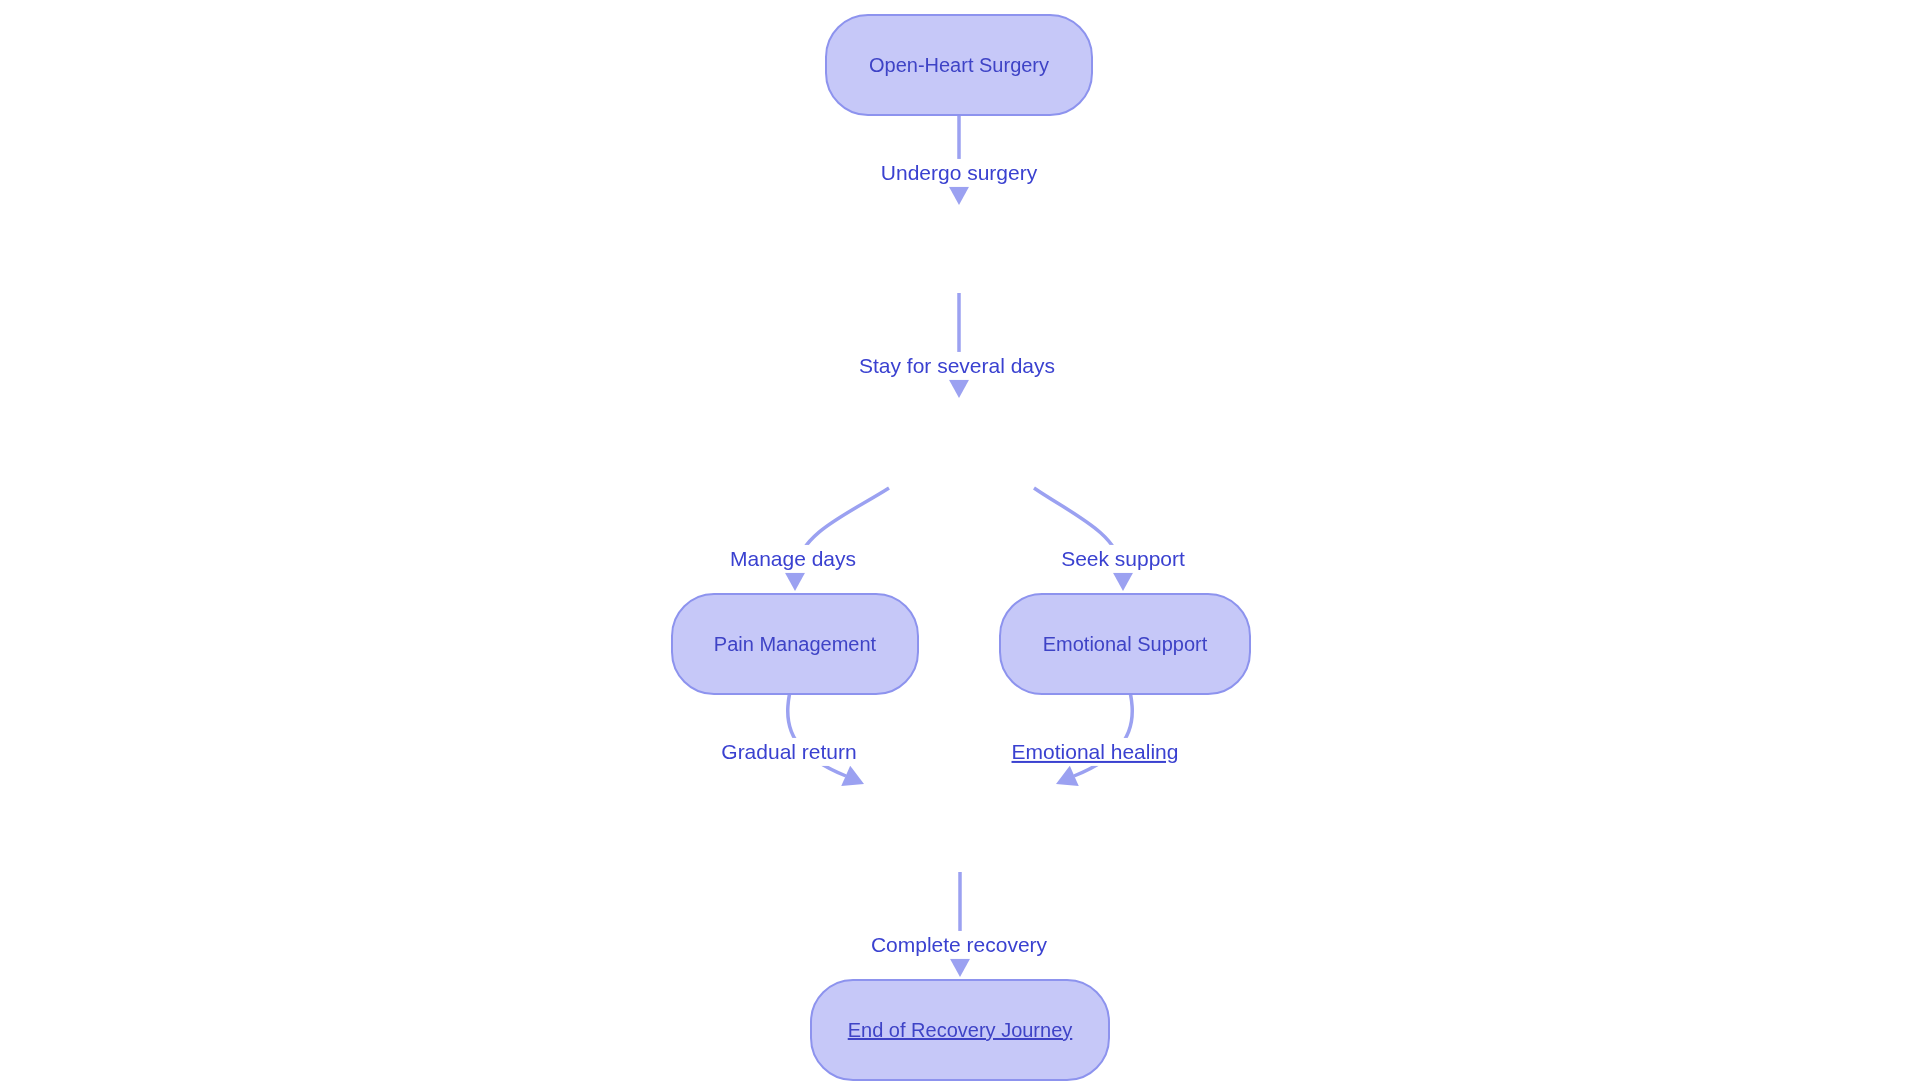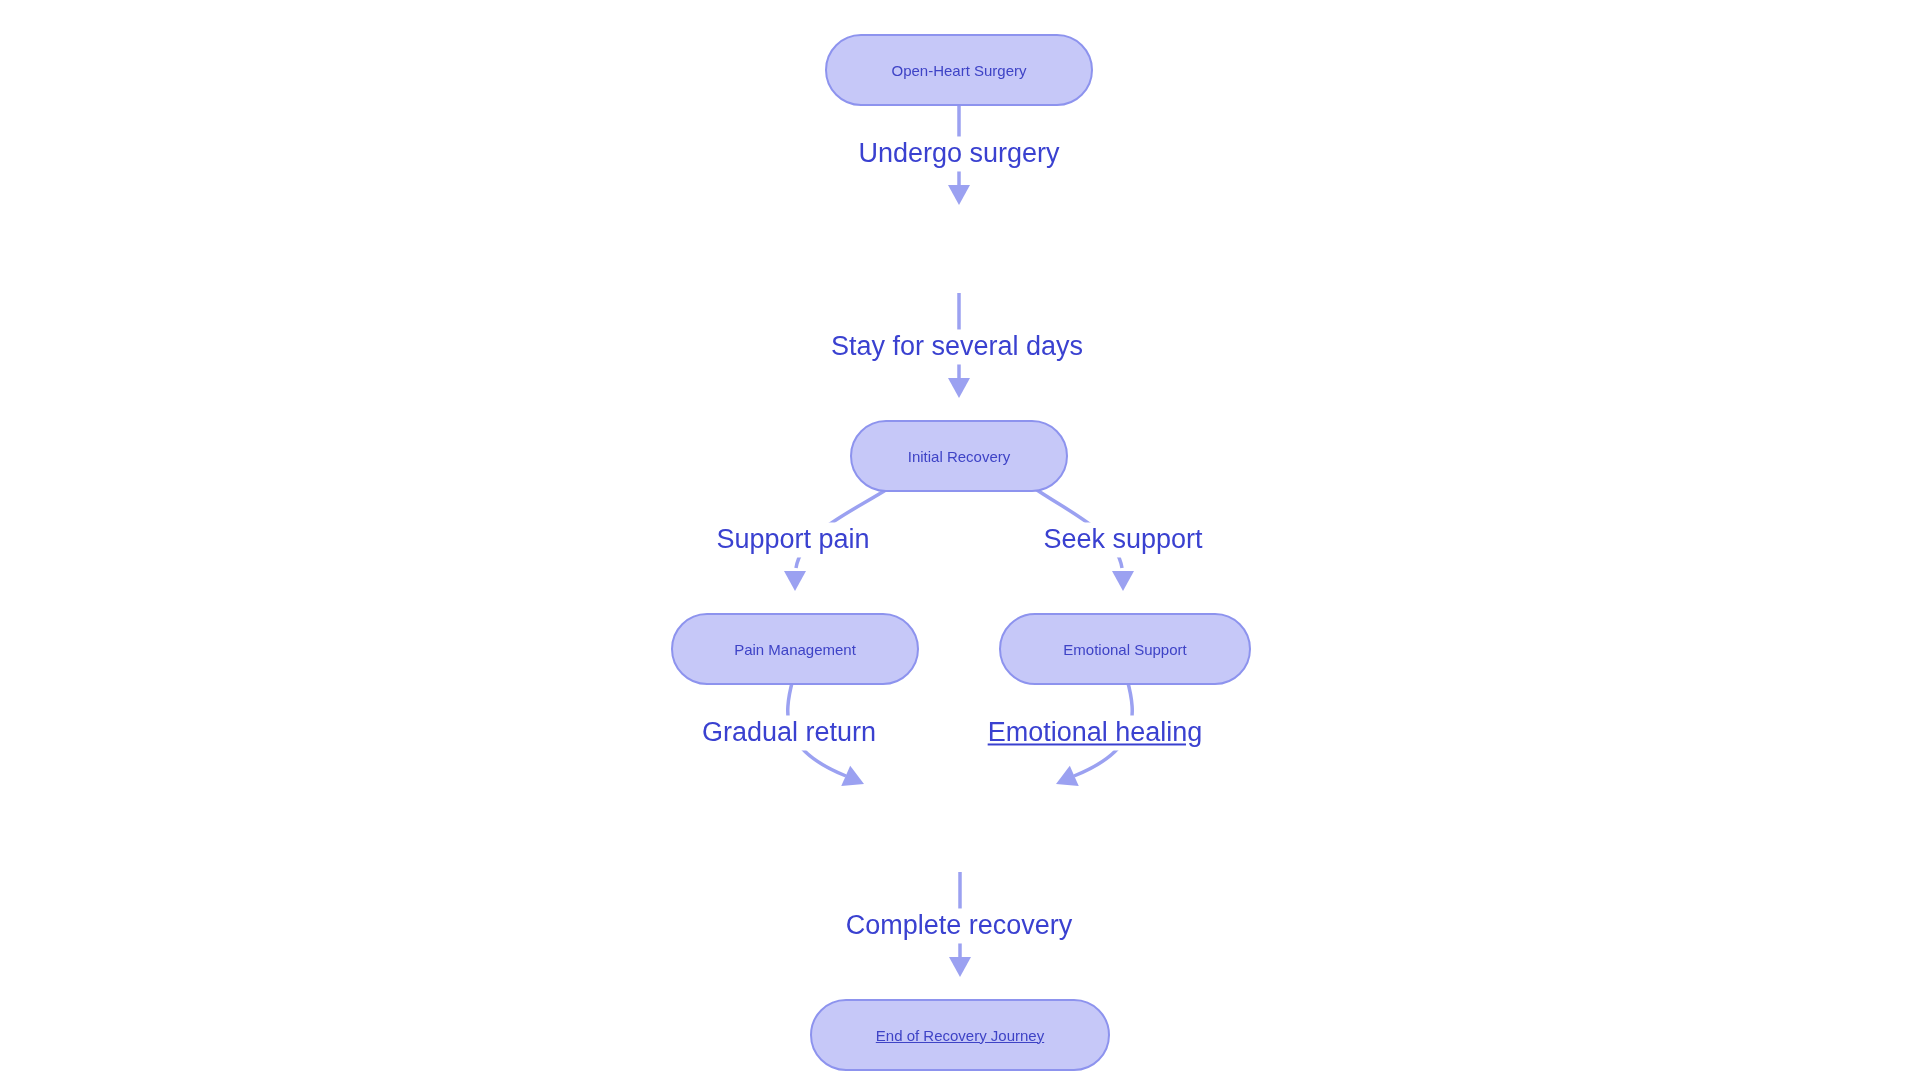--- a/index.html
+++ b/index.html
@@ -14,29 +14,29 @@
   html,body{width:1920px;height:1083px;background:var(--bg);}
   .canvas{
     position:relative;width:1920px;height:1083px;overflow:hidden;
     background:var(--bg);
     font-family:"Liberation Sans","DejaVu Sans",sans-serif;
   }
   .edges-layer{position:absolute;left:0;top:0;width:1920px;height:1083px;}
   .edge-path{stroke:var(--edge-line);stroke-width:3.5;fill:none;}
   .arrowhead{fill:var(--edge-line);}
   .node{
-    position:absolute;height:72px;border-radius:43px;
+    position:absolute;height:102px;border-radius:43px;
     background:var(--node-fill);border:2px solid var(--node-border);
     display:flex;align-items:center;justify-content:center;
-    color:var(--node-text);font-size:15px;line-height:1;white-space:nowrap;margin-top:20px;
+    color:var(--node-text);font-size:20px;line-height:1;white-space:nowrap;
   }
   .edge-label{
     position:absolute;transform:translate(-50%,-50%);
     background:var(--bg);color:var(--label-text);
-    font-size:27px;line-height:1.15;padding:2px 7px;white-space:nowrap;
+    font-size:21px;line-height:1.15;padding:2px 7px;white-space:nowrap;margin-top:19px;
   }
 </style>
 </head>
 <body>
 
 <div class="canvas">
 
   <svg class="edges-layer" viewBox="0 0 1920 1083" width="1920" height="1083" xmlns="http://www.w3.org/2000/svg">
 
     <path class="edge-path" d="M959,100 L959,186"></path>
@@ -56,25 +56,24 @@
 
     <path class="edge-path" d="M1127,679 C1137,716 1139,750 1074,776"></path>
     <polygon class="arrowhead" points="0,0 -11,-20 11,-20" transform="translate(1056,784) rotate(66)"></polygon>
 
     <path class="edge-path" d="M960,872 L960,958"></path>
     <polygon class="arrowhead" points="0,0 -11,-20 11,-20" transform="translate(960,977)"></polygon>
   </svg>
 
   <div class="edge-label" style="left:959px;top:154px;">Undergo surgery</div>
   <div class="edge-label" style="left:957px;top:347px;">Stay for several days</div>
-  <div class="edge-label" style="left:793px;top:540px;">Support pain</div>
+  <div class="edge-label" style="left:793px;top:540px;">Manage days</div>
   <div class="edge-label" style="left:1123px;top:540px;">Seek support</div>
   <div class="edge-label" style="left:789px;top:733px;">Gradual return</div>
   <div class="edge-label" style="left:1095px;top:733px;text-decoration:underline;">Emotional healing</div>
   <div class="edge-label" style="left:959px;top:926px;">Complete recovery</div>
 
   <div class="node" style="left:825px;top:14px;width:268px;">Open-Heart Surgery</div>
-  <div class="node" style="left:850px;top:400px;width:218px;">Initial Recovery</div>
   <div class="node" style="left:999px;top:593px;width:252px;">Emotional Support</div>
   <div class="node" style="left:671px;top:593px;width:248px;">Pain Management</div>
   <div class="node" style="left:810px;top:979px;width:300px;text-decoration:underline;">End of Recovery Journey</div>
 
 </div>
 
 </body></html>

